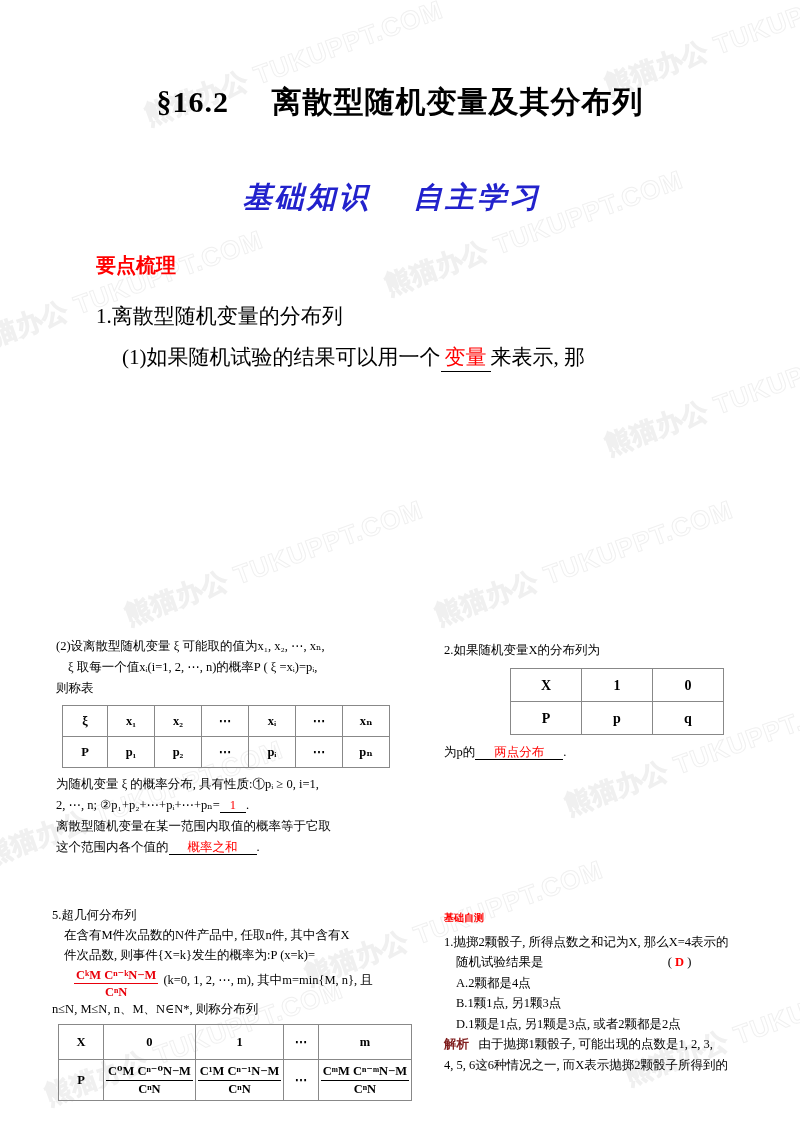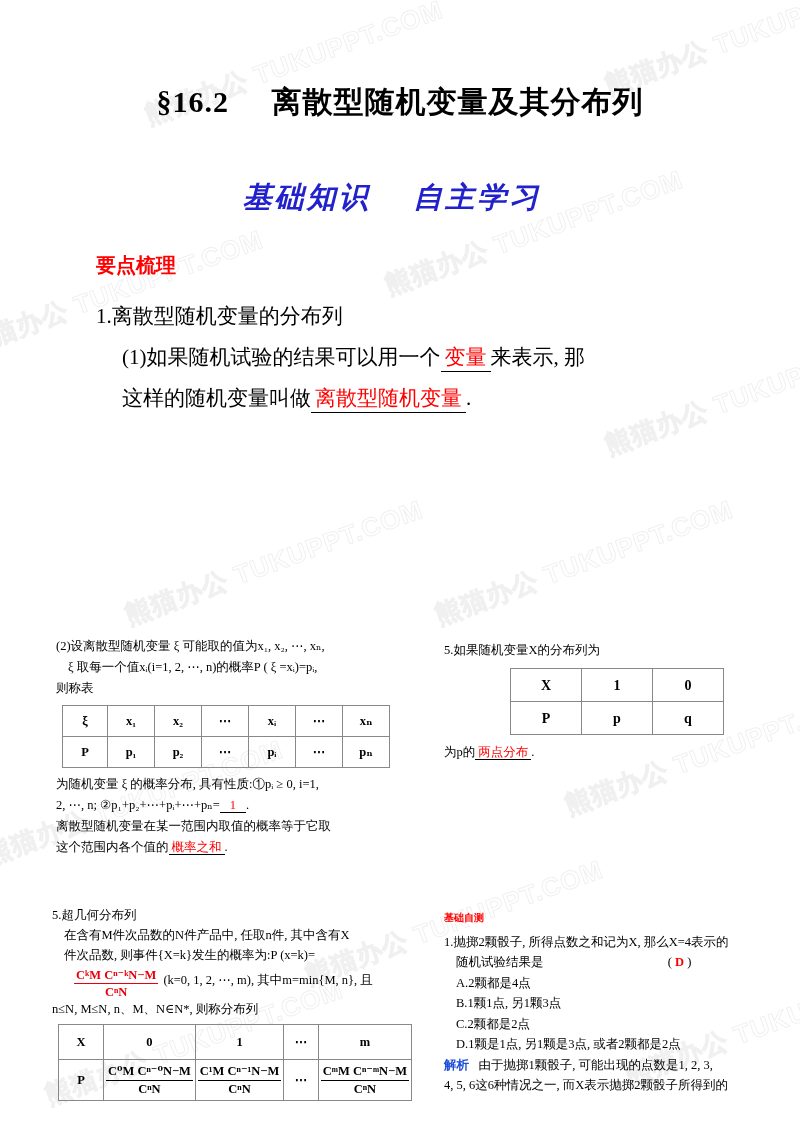--- a/index.html
+++ b/index.html
@@ -114,23 +114,23 @@
   .tb3 td.cdots{width:34px;}
 
   
   .frac{display:inline-block;vertical-align:middle;text-align:center;line-height:1.15;}
   .frac .num{display:block;border-bottom:1.1px solid currentColor;padding:0 2px 1px 2px;white-space:nowrap;}
   .frac .den{display:block;padding:1px 2px 0 2px;white-space:nowrap;}
   .frac.red{color:#e8000b;}
   .cmb{font-weight:bold;font-family:"Liberation Serif","DejaVu Serif",serif;}
 
   .red{color:#ff0000;}
-  .redline{color:#ff0000;border-bottom:1.2px solid #000;padding:0 3px;}
+  .redline{color:#ff0000;border-bottom:1.2px solid #000;padding:0 19px;}
   .blackline{border-bottom:1.2px solid #000;padding:0 10px;color:#ff0000;}
-  .blue-b{color:#1d4ed8;font-weight:bold;}
+  .blue-b{color:#7f1d1d;font-weight:bold;}
   .ans{color:#ff0000;font-weight:bold;}
 
   .hgf{display:inline-block;vertical-align:-12px;margin:0 2px;}
 </style>
 </head>
 <body>
 
 <div class="page">
 
   <div class="wm-layer" id="wm-layer">
@@ -162,23 +162,20 @@
       <span>自主学习</span>
     </div>
 
     <div class="kp-head red-head">要点梳理</div>
 
     <div class="big-body">
       <span class="ind1">1.离散型随机变量的分布列</span>
       <span class="ind2">
         <span>(1)如果随机试验的结果可以用一个</span><span class="blank">变量</span><span>来表示, 那</span>
       </span>
-      <span class="ind2">
-        <span>这样的随机变量叫做</span><span class="blank">离散型随机变量</span><span>.</span>
-      </span>
     </div>
 
     <div class="col-left">
       <span class="ln">(2)设离散型随机变量 ξ 可能取的值为x₁, x₂, ⋯, xₙ,</span>
       <span class="ln indent">ξ 取每一个值xᵢ(i=1, 2, ⋯, n)的概率P ( ξ =xᵢ)=pᵢ,</span>
       <span class="ln">则称表</span>
 
       <table class="dist tb1">
         <tbody>
             <tr>
@@ -206,21 +203,21 @@
       <span class="ln">
         <span>2, ⋯, n; ②p₁+p₂+⋯+pᵢ+⋯+pₙ=</span><span class="blackline">1</span><span>.</span>
       </span>
       <span class="ln">离散型随机变量在某一范围内取值的概率等于它取</span>
       <span class="ln">
         <span>这个范围内各个值的</span><span class="redline">概率之和</span><span>.</span>
       </span>
     </div>
 
     <div class="col-right">
-      <span class="ln">5.如果随机变量X的分布列为</span>
+      <span class="ln">2.如果随机变量X的分布列为</span>
 
       <table class="dist tb2">
         <tbody>
             <tr>
           <td>X</td>
           <td>1</td>
           <td>0</td>
         </tr>
         <tr>
           <td>P</td>
@@ -288,21 +285,20 @@
       <span class="ln">1.抛掷2颗骰子, 所得点数之和记为X, 那么X=4表示的</span>
       <span class="ln indent">
         <span>随机试验结果是</span>
         <span style="display:inline-block;width:118px;"></span>
         <span>(</span>
         <span class="ans">D</span>
         <span>)</span>
       </span>
       <span class="ln indent">A.2颗都是4点</span>
       <span class="ln indent">B.1颗1点, 另1颗3点</span>
-      <span class="ln indent">C.2颗都是2点</span>
       <span class="ln indent">D.1颗是1点, 另1颗是3点, 或者2颗都是2点</span>
       <span class="ln">
         <span class="blue-b">解析</span>
         &nbsp;&nbsp;<span>由于抛掷1颗骰子, 可能出现的点数是1, 2, 3,</span>
       </span>
       <span class="ln">4, 5, 6这6种情况之一, 而X表示抛掷2颗骰子所得到的</span>
     </div>
 
   </div>
 </div>

